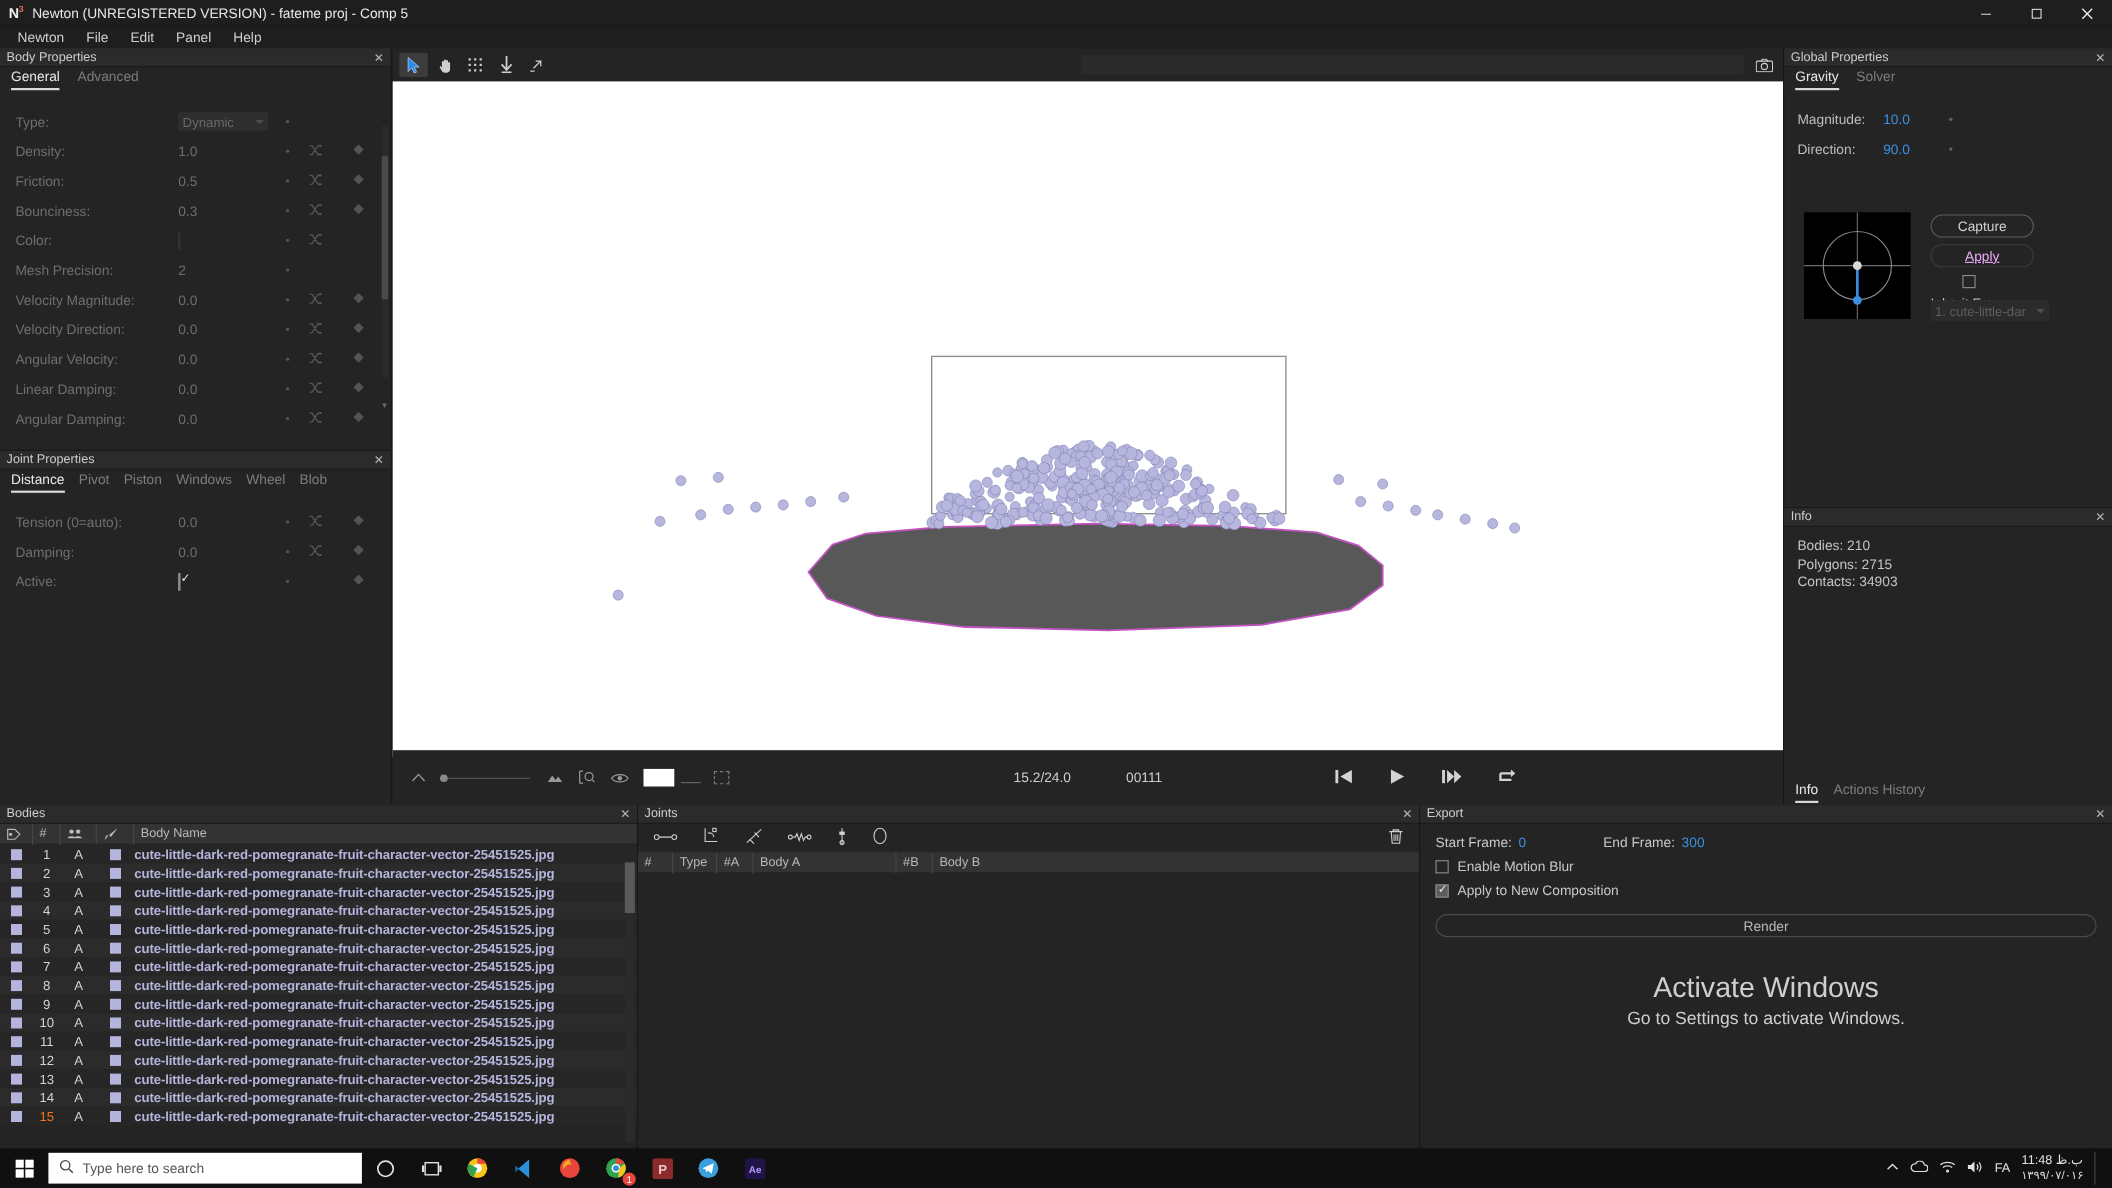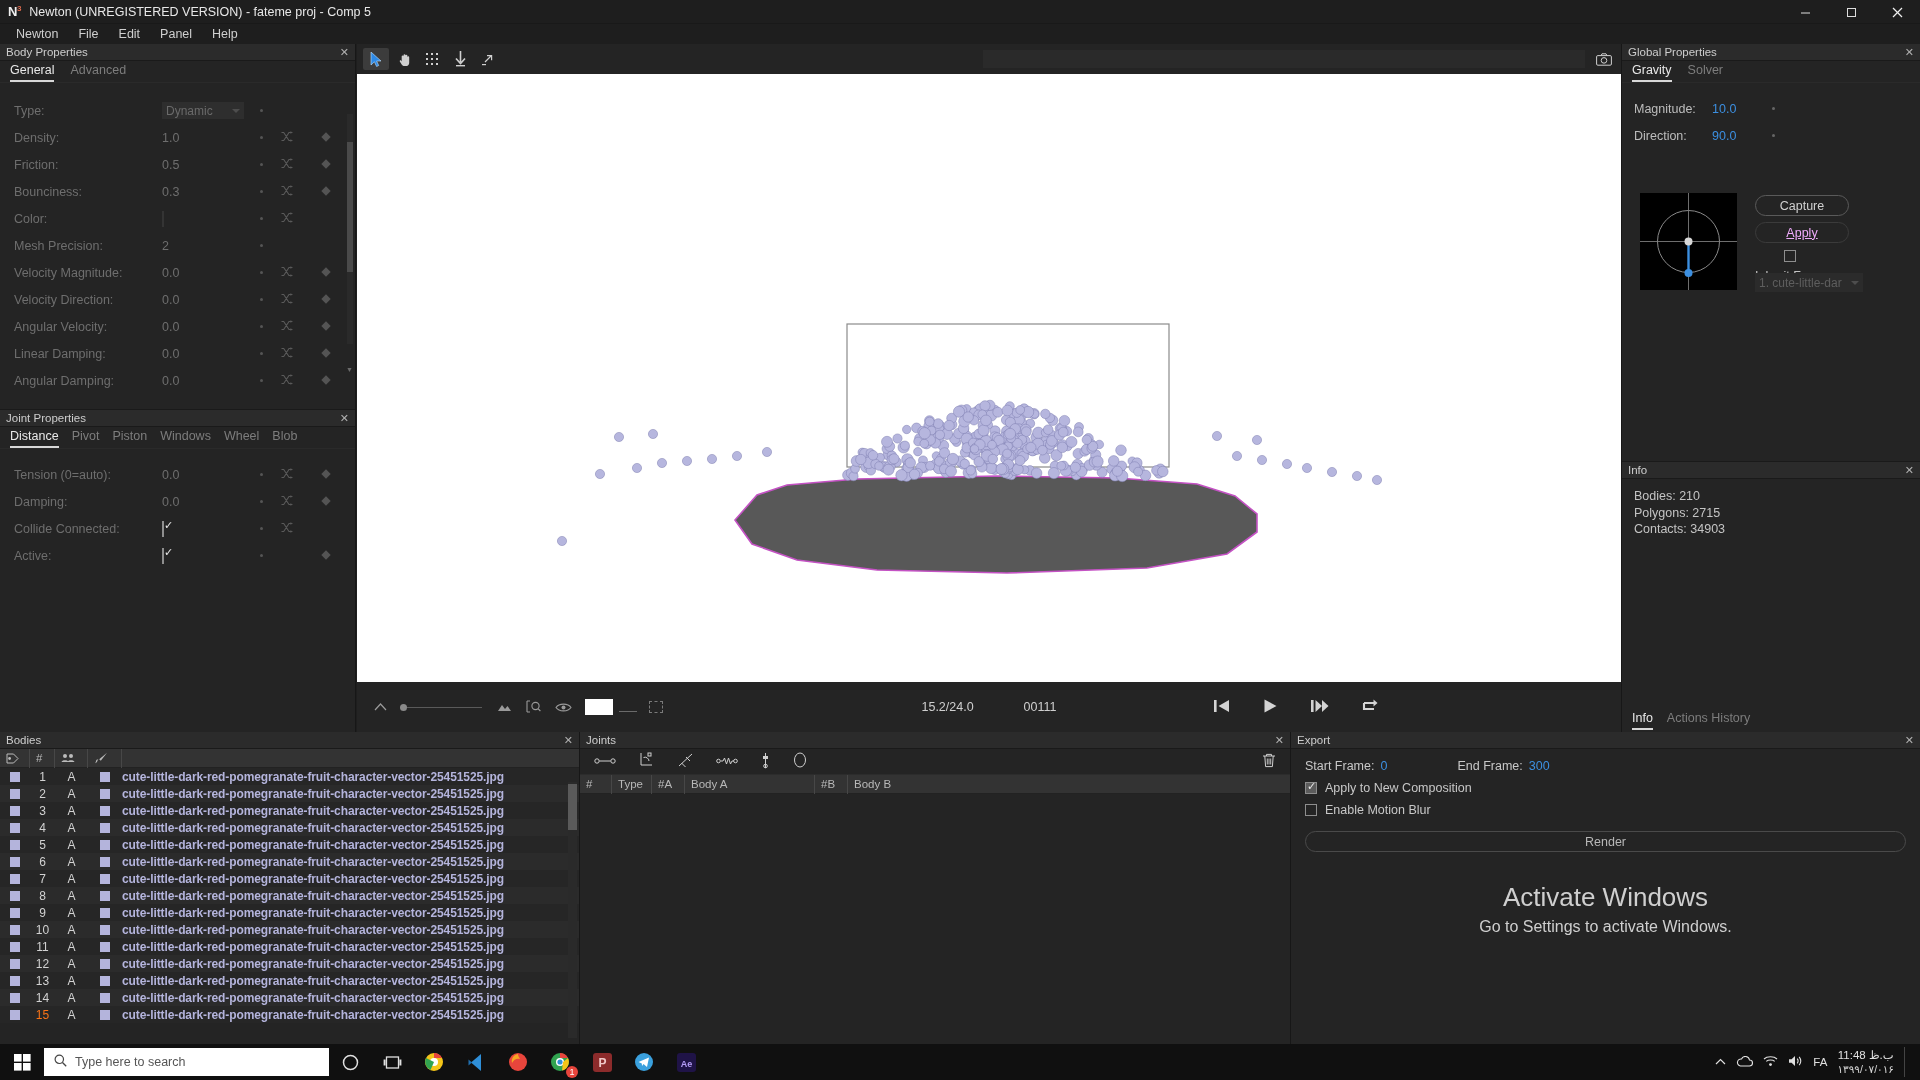--- a/index.html
+++ b/index.html
@@ -377,31 +377,20 @@
             <span class="pval">0.0</span>
             <span class="dot"></span>
             <span class="ic-rand" style="width: 26px;"><svg width="12" height="11" viewBox="0 0 12 11">
                 <path d="M0.5 1.5 h2.2 L8 9.5 h3.2 M0.5 9.5 h2.2 L8 1.5 h3.2" fill="none" stroke="#5a5a5a" stroke-width="1.1"></path>
                 <path d="M9.4 0.2 L11.8 1.5 L9.4 2.8Z" fill="#5a5a5a"></path>
                 <path d="M9.4 8.2 L11.8 9.5 L9.4 10.8Z" fill="#5a5a5a"></path>
               </svg></span>
             <span class="ic-key"><svg width="10" height="10" viewBox="0 0 10 10">
                 <path d="M5 0.3 L9.7 5 L5 9.7 L0.3 5Z" fill="#545454"></path>
               </svg></span>
-          </div>
-          <div class="prow">
-            <span class="plabel">Collide Connected:</span>
-            <span class="pval"><span class="cbox checked"></span></span>
-            <span class="dot"></span>
-            <span class="ic-rand" style="width: 26px;"><svg width="12" height="11" viewBox="0 0 12 11">
-                <path d="M0.5 1.5 h2.2 L8 9.5 h3.2 M0.5 9.5 h2.2 L8 1.5 h3.2" fill="none" stroke="#5a5a5a" stroke-width="1.1"></path>
-                <path d="M9.4 0.2 L11.8 1.5 L9.4 2.8Z" fill="#5a5a5a"></path>
-                <path d="M9.4 8.2 L11.8 9.5 L9.4 10.8Z" fill="#5a5a5a"></path>
-              </svg></span>
-            <span class="ic-key"></span>
           </div>
           <div class="prow">
             <span class="plabel">Active:</span>
             <span class="pval"><span class="cbox checked"></span></span>
             <span class="dot"></span>
             <span class="ic-rand" style="width: 26px;"></span>
             <span class="ic-key"><svg width="10" height="10" viewBox="0 0 10 10">
                 <path d="M5 0.3 L9.7 5 L5 9.7 L0.3 5Z" fill="#545454"></path>
               </svg></span>
           </div>
@@ -964,20 +953,21 @@
               <circle cx="10" cy="3" r="2" fill="#bbb"></circle>
               <path d="M0.6 9 c0-2.3 6.8-2.3 6.8 0 M6.6 9 c0-2.3 6.8-2.3 6.8 0" fill="#bbb"></path>
             </svg>
         </div>
         <div style="width:34px;">
           <svg width="14" height="12" viewBox="0 0 14 12">
               <path d="M13 0.8 L5.2 7.2 L6.8 8.8 L13 0.8 Z" fill="#bbb"></path>
               <path d="M4.6 7.6 c-1.6 .8-1 3-3.4 3.6 1.4-2 .2-2.6 1.8-3.6 .5-.3 1.2-.3 1.6 0Z" fill="#bbb"></path>
             </svg>
         </div>
+        <div style="flex:1; border-right:none;">Body Name</div>
       </div>
       <div id="bodies-rows">
           <div class="brow">
             <span style="width:30px;display:flex;justify-content:center;">
               <span class="bsw"></span>
             </span>
             <span style="width:25px;text-align:center;color:#d2d2d2;">1</span>
             <span style="width:33px;text-align:center;color:#d2d2d2;">A</span>
             <span style="width:34px;display:flex;justify-content:center;">
               <span class="bsw"></span>
@@ -1213,26 +1203,26 @@
         <span>Export</span>
         <span class="x">✕</span>
       </div>
       <div class="ex-row">
         <span class="ex-lab">Start Frame:</span>
         <span class="ex-val">0</span>
         <span class="ex-lab" style="margin-left:70px;">End Frame:</span>
         <span class="ex-val">300</span>
       </div>
       <div class="ex-chk">
+        <span class="cbox"></span>
+        <span>Enable Motion Blur</span>
+      </div>
+      <div class="ex-chk">
         <span class="cbox checked"></span>
         <span>Apply to New Composition</span>
-      </div>
-      <div class="ex-chk">
-        <span class="cbox"></span>
-        <span>Enable Motion Blur</span>
       </div>
       <div class="render-btn">Render</div>
 
       <div class="watermark">
         <div class="wm1">Activate Windows</div>
         <div class="wm2">Go to Settings to activate Windows.</div>
       </div>
     </div>
   </div>
 

